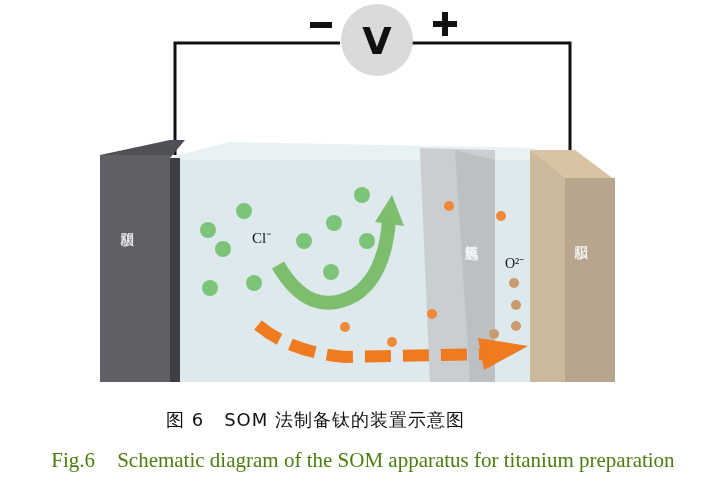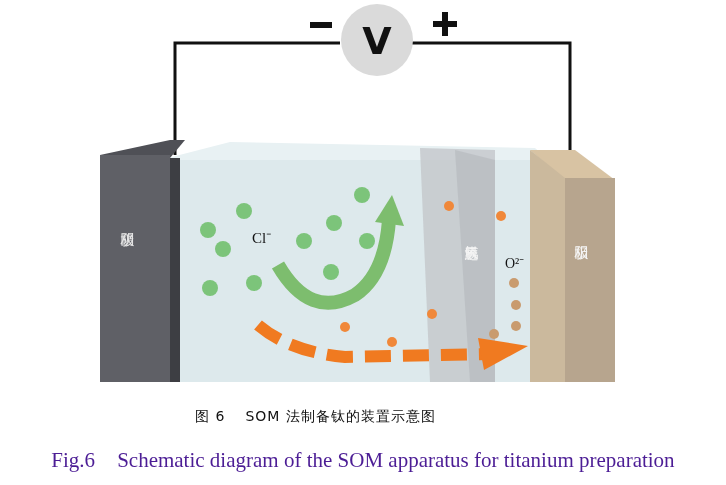--- a/index.html
+++ b/index.html
@@ -1,19 +1,19 @@
 <!DOCTYPE html>
 <html><head>
 <meta charset="utf-8">
 <style>
   html, body { margin:0; padding:0; background:#ffffff; }
   body { width:726px; height:485px; position:relative; overflow:hidden; font-family:"Liberation Serif", serif; }
   #figure { position:absolute; left:0; top:0; width:726px; height:400px; }
-  .cap-cn { position:absolute; left:0; width:631px; top:408px; text-align:center; font-family:"DejaVu Sans", sans-serif; font-size:14px; color:#111; letter-spacing:1px; }
-  .cap-en { position:absolute; left:0; width:726px; top:448px; text-align:center; font-family:"Liberation Serif", serif; font-size:21px; color:#4c1d95; }
+  .cap-cn { position:absolute; left:0; width:631px; top:408px; text-align:center; font-family:"DejaVu Sans", sans-serif; font-size:18px; color:#111; letter-spacing:1px; }
+  .cap-en { position:absolute; left:0; width:726px; top:448px; text-align:center; font-family:"Liberation Serif", serif; font-size:21px; color:#4d7c0f; }
   .cap-en .lbl { margin-right:22px; }
   .cap-cn .lbl { margin-right:20px; }
 </style>
 </head>
 <body>
 
 <svg id="figure" viewBox="0 0 726 400" width="726" height="400">
 
   <polyline points="175,155 175,43 340,43" fill="none" stroke="#111" stroke-width="3"></polyline>
   <polyline points="412,43 570,43 570,160" fill="none" stroke="#111" stroke-width="3"></polyline>

